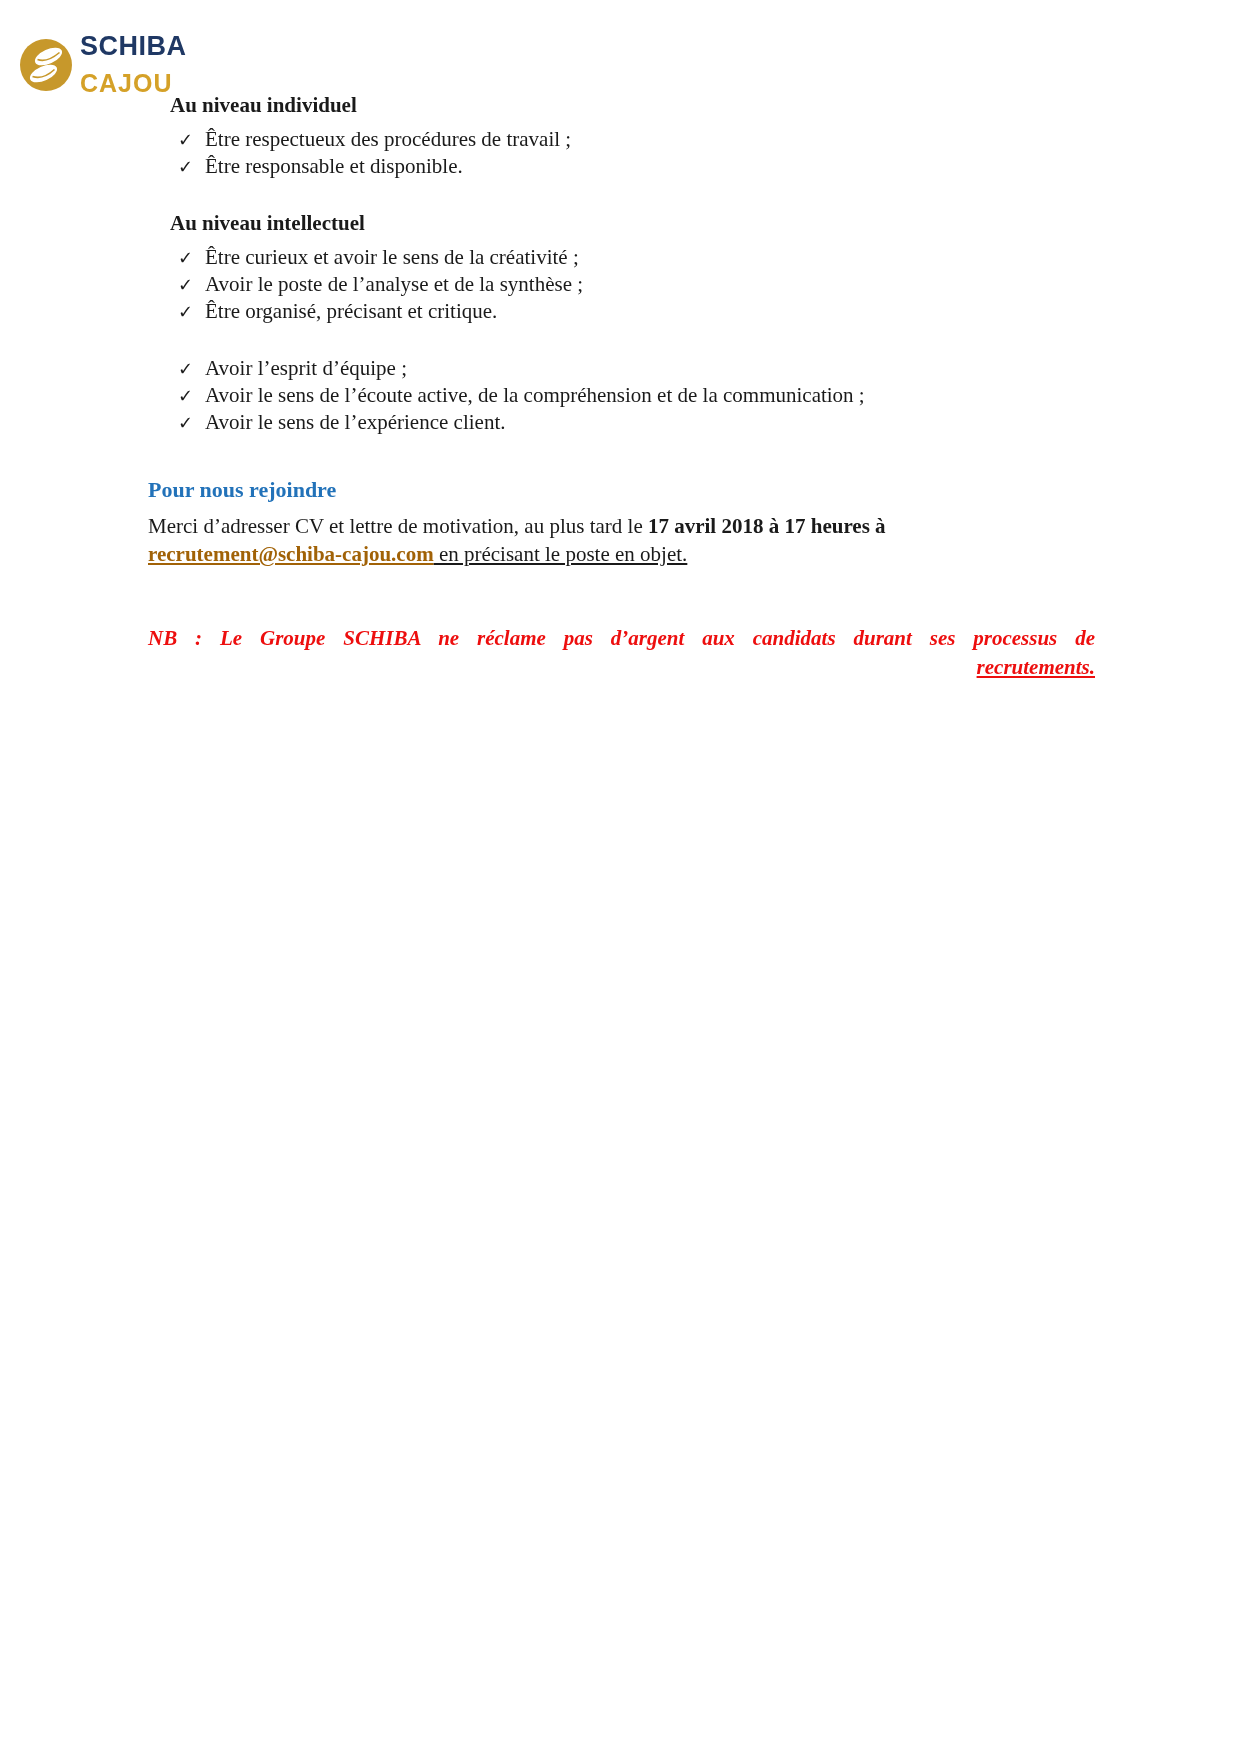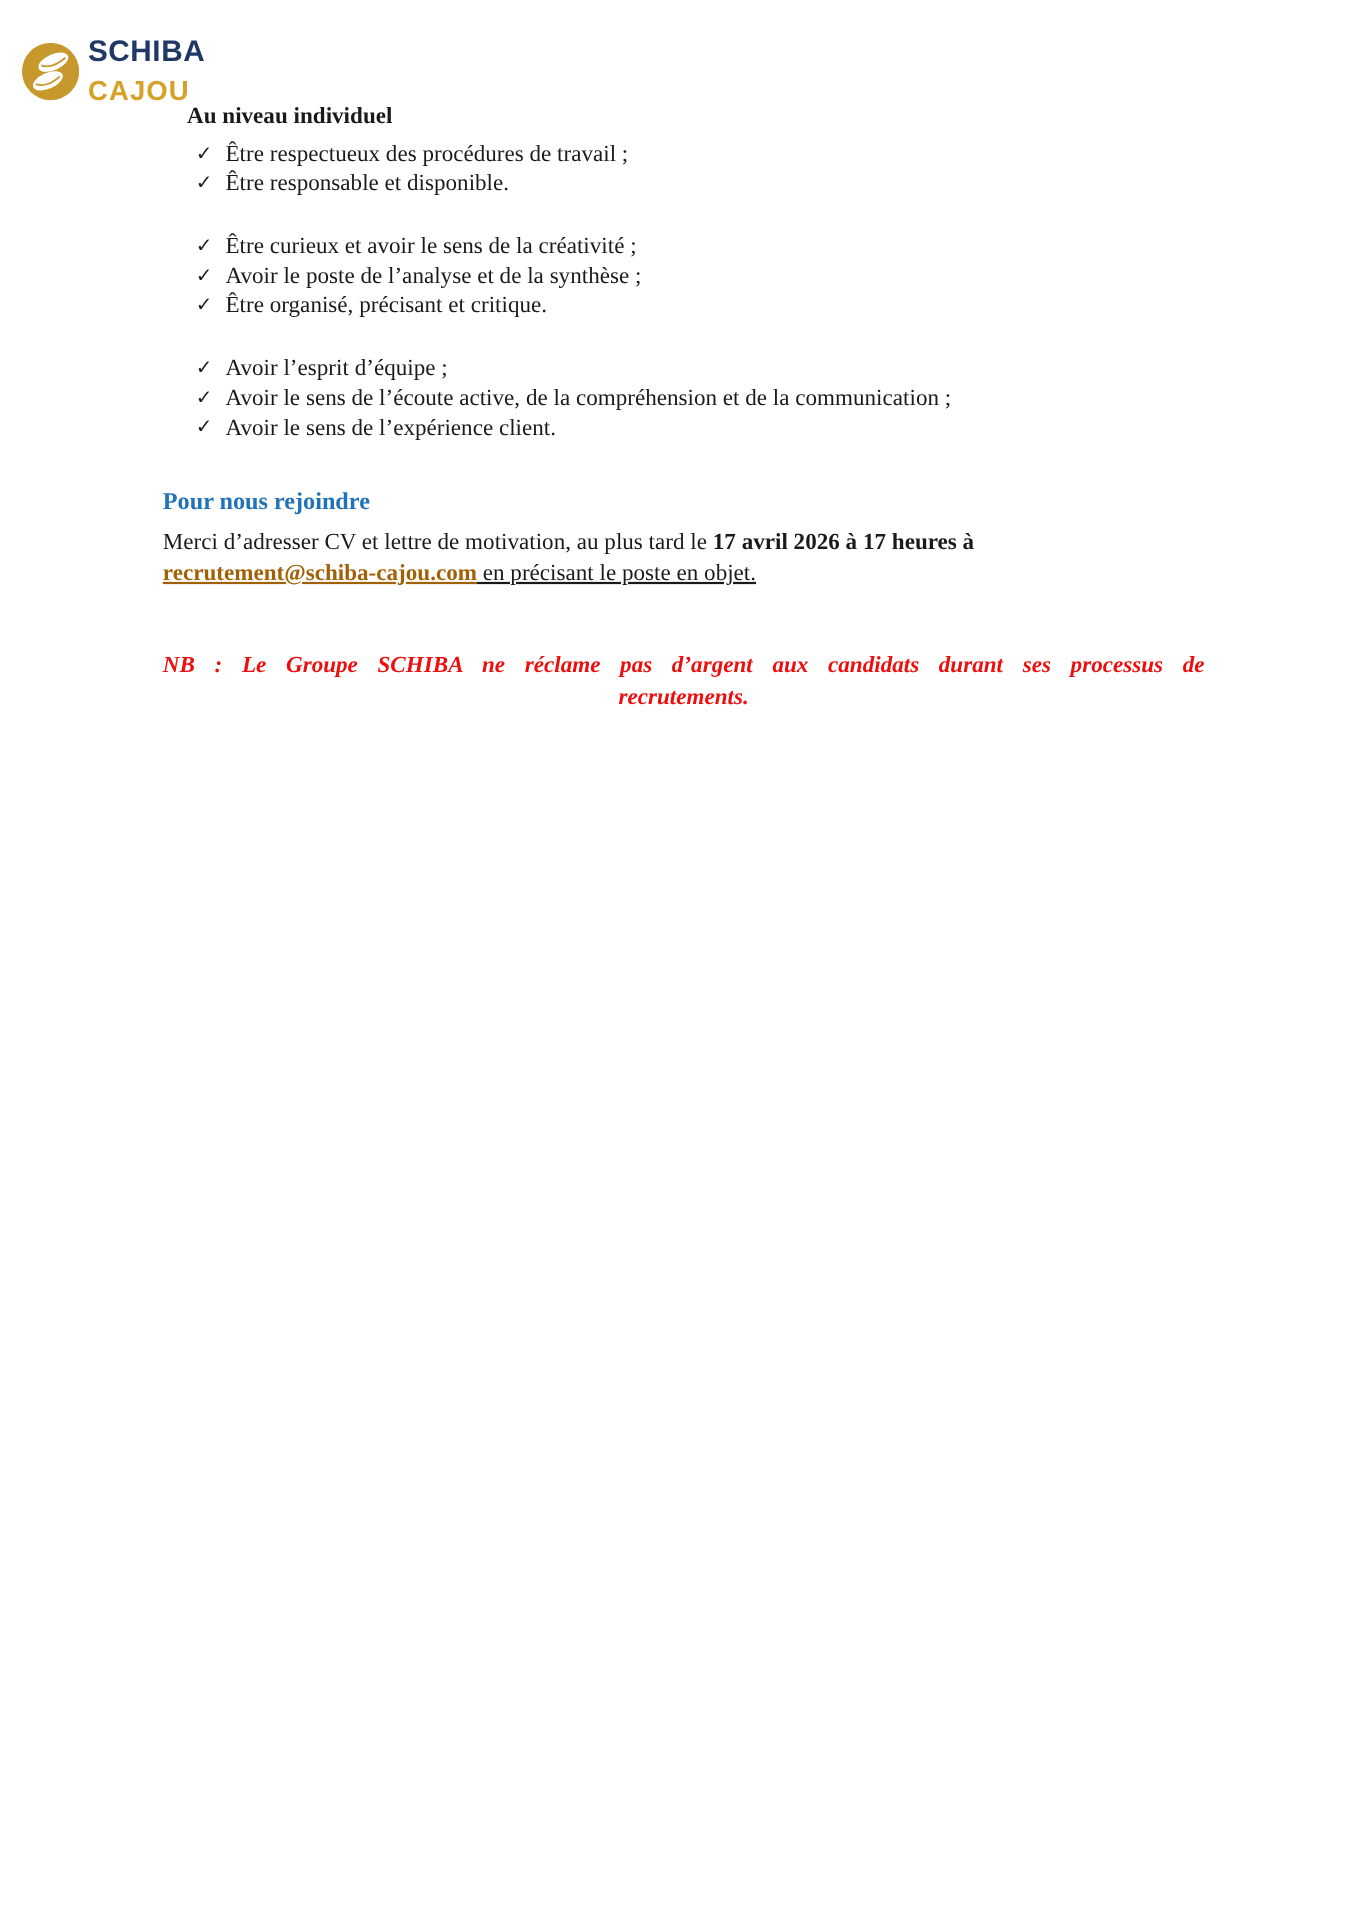--- a/index.html
+++ b/index.html
@@ -67,21 +67,21 @@
   .underlined { text-decoration: underline; }
   
   .notice {
     margin-top: 56px;
     font-size: 21px;
     font-weight: bold;
     font-style: italic;
     line-height: 29px;
   }
   .notice-line1 { text-align: justify; text-align-last: justify; }
-  .notice-line2 { text-align: center; }
+  .notice-line2 { text-align: right; text-decoration: underline; }
 </style>
 </head>
 <body>
 
 <div class="page">
 
   <div class="logo">
     <svg class="logo-badge" viewBox="0 0 52 52">
       <circle cx="26" cy="26" r="26" fill="#C7982B"></circle>
       <g fill="#ffffff">
@@ -109,20 +109,21 @@
           <span>Être respectueux des procédures de travail ;</span>
         </li>
         <li>
           <span class="check">✓</span>
           <span>Être responsable et disponible.</span>
         </li>
       </ul>
     </div>
 
     <div class="section">
+      <div class="section-heading">Au niveau intellectuel</div>
       <ul class="checklist">
         <li>
           <span class="check">✓</span>
           <span>Être curieux et avoir le sens de la créativité ;</span>
         </li>
         <li>
           <span class="check">✓</span>
           <span>Avoir le poste de l’analyse et de la synthèse ;</span>
         </li>
         <li>
@@ -145,21 +146,21 @@
         <li>
           <span class="check">✓</span>
           <span>Avoir le sens de l’expérience client.</span>
         </li>
       </ul>
     </div>
 
     <div class="join">
       <div class="join-heading" style="color:#2272B9">Pour nous rejoindre</div>
       <div class="join-body">
-        <span>Merci d’adresser CV et lettre de motivation, au plus tard le </span><span class="bold">17 avril 2026 à 17 heures à</span><br>
+        <span>Merci d’adresser CV et lettre de motivation, au plus tard le </span><span class="bold">17 avril 2018 à 17 heures à</span><br>
         <a href="#" class="email-link" style="color:#a16207">recrutement@schiba-cajou.com</a><span class="underlined"> en précisant le poste en objet.</span>
       </div>
     </div>
 
     <div class="notice" style="color:#ED0E0E">
       <div class="notice-line1">NB : Le Groupe SCHIBA ne réclame pas d’argent aux candidats durant ses processus de</div>
       <div class="notice-line2">recrutements.</div>
     </div>
 
   </div>

